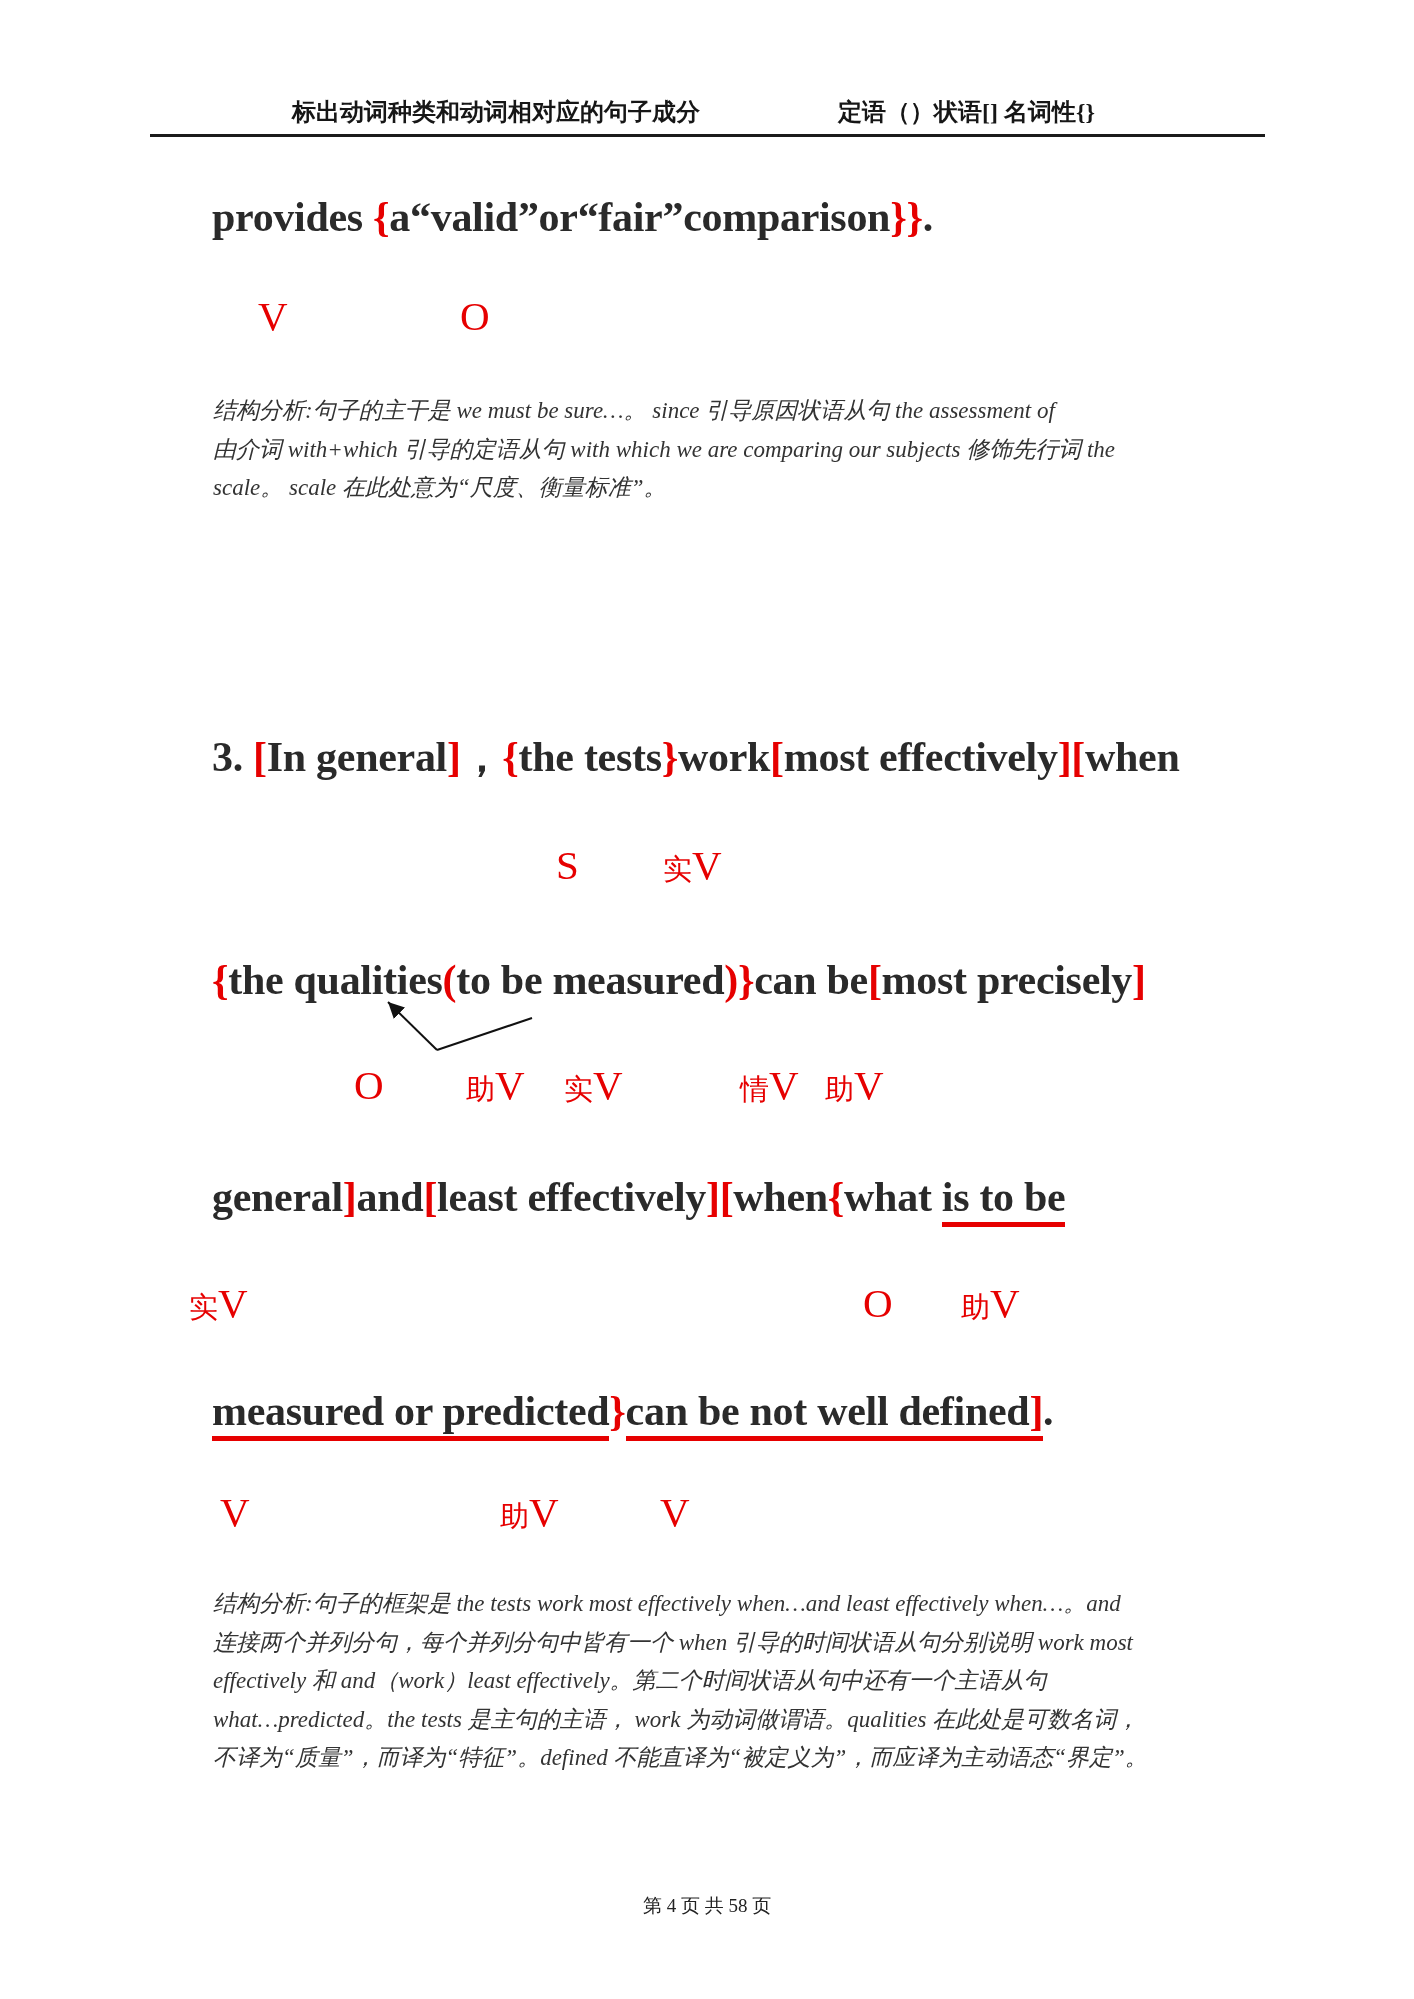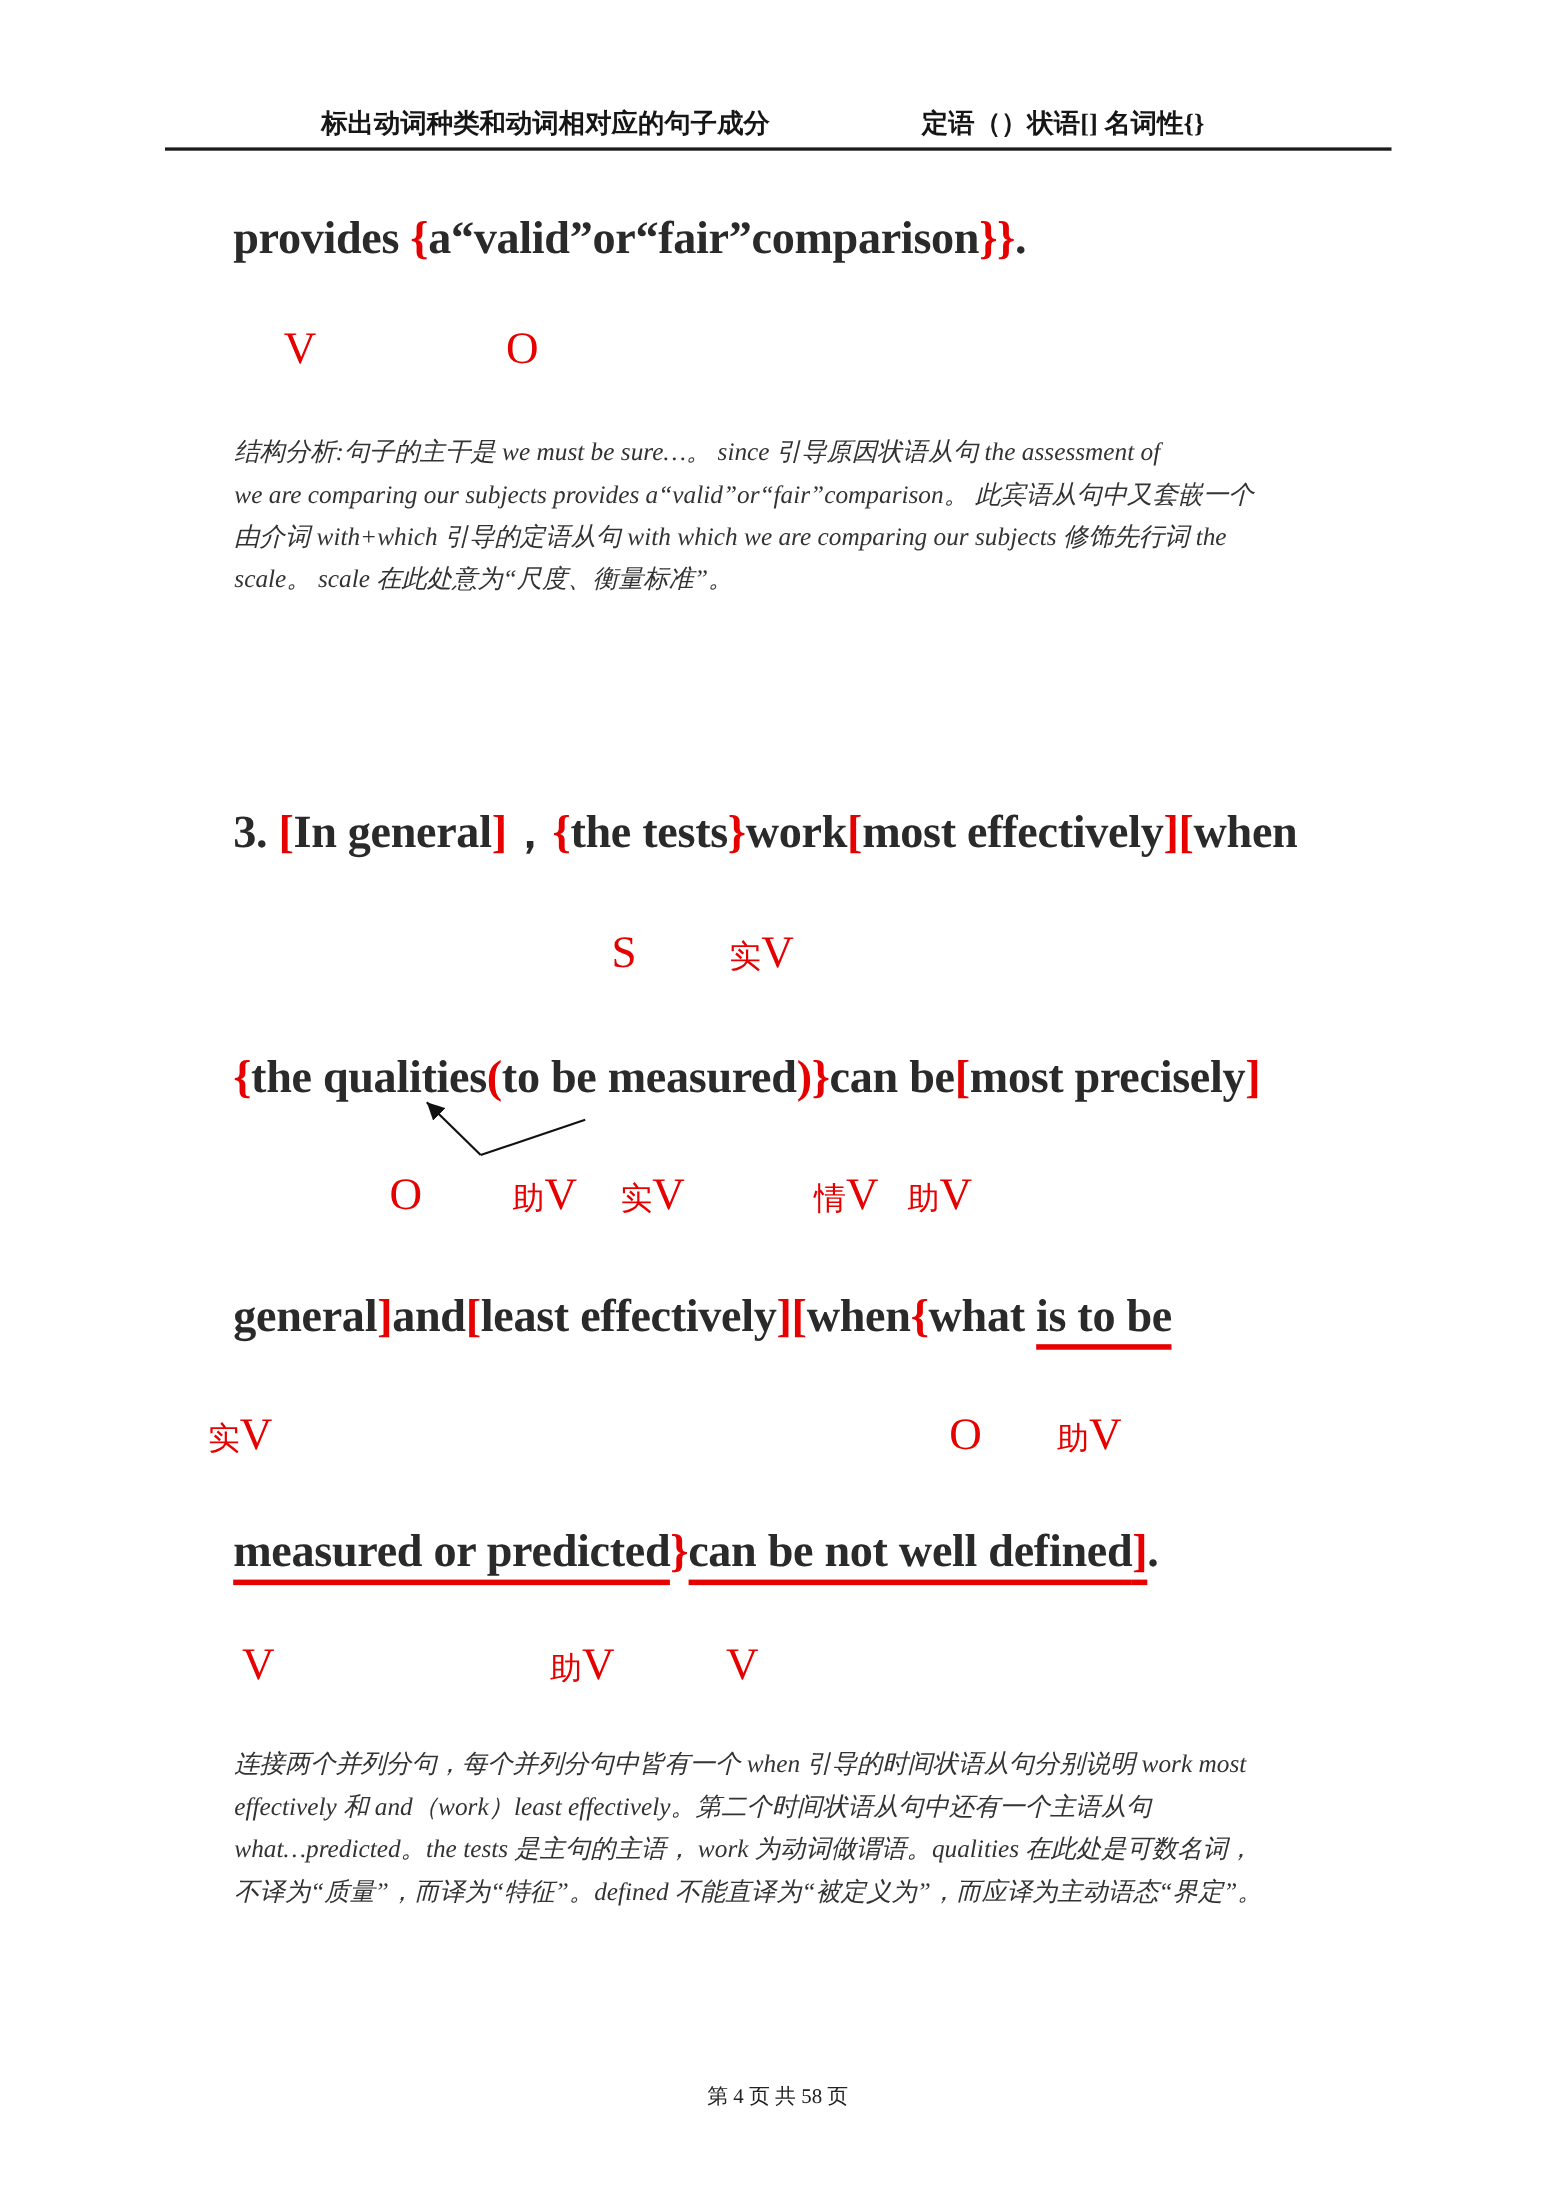--- a/index.html
+++ b/index.html
@@ -35,21 +35,20 @@
   <div class="hdr hdr-right">定语（）状语[] 名词性{}</div>
   <div class="hrule"></div>
 
   <div class="big" style="top:193px"><span>provides </span><span class="red">{</span><span>a“valid”or“fair”comparison</span><span class="red">}}</span><span>.</span></div>
   <div class="lrow" style="top:294px">
       <span class="litem" style="left: 258px;"><span class="en">V</span></span>
       <span class="litem" style="left: 460px;"><span class="en">O</span></span>
     </div>
   <div class="para" style="top:392px">
       <div class="tline">结构分析:句子的主干是 we must be sure…。 since 引导原因状语从句 the assessment of</div>
-      <div class="tline">we are comparing our subjects provides a“valid”or“fair”comparison。 此宾语从句中又套嵌一个</div>
       <div class="tline">由介词 with+which 引导的定语从句 with which we are comparing our subjects 修饰先行词 the</div>
       <div class="tline">scale。 scale 在此处意为“尺度、衡量标准”。</div>
     </div>
 
   <div class="big" style="top:733px"><span>3. </span><span class="red">[</span><span>In general</span><span class="red">]</span><span>，</span><span class="red">{</span><span>the tests</span><span class="red">}</span><span>work</span><span class="red">[</span><span>most effectively</span><span class="red">]</span><span class="red">[</span><span>when</span></div>
   <div class="lrow" style="top:843px">
       <span class="litem" style="left: 556px;"><span class="en">S</span></span>
       <span class="litem" style="left: 663px;"><span class="cn">实</span><span class="en">V</span></span>
     </div>
 
@@ -81,20 +80,21 @@
     </div>
 
   <div class="big" style="top:1387px"><span class="u-red">measured or predicted</span><span class="red">}</span><span class="u-red">can be not well defined</span><span class="red u-red">]</span><span>.</span></div>
   <div class="lrow" style="top:1490px">
       <span class="litem" style="left: 220px;"><span class="en">V</span></span>
       <span class="litem" style="left: 500px;"><span class="cn">助</span><span class="en">V</span></span>
       <span class="litem" style="left: 660px;"><span class="en">V</span></span>
     </div>
 
   <div class="para" style="top:1585px">
+      <div class="tline">结构分析:句子的框架是 the tests work most effectively when…and least effectively when…。and</div>
       <div class="tline">连接两个并列分句，每个并列分句中皆有一个 when 引导的时间状语从句分别说明 work most</div>
       <div class="tline">effectively 和 and（work）least effectively。第二个时间状语从句中还有一个主语从句</div>
       <div class="tline">what…predicted。the tests 是主句的主语， work 为动词做谓语。qualities 在此处是可数名词，</div>
       <div class="tline">不译为“质量”，而译为“特征”。defined 不能直译为“被定义为”，而应译为主动语态“界定”。</div>
     </div>
 
   <div class="footer">
     <span>第 4 页 共 58 页</span>
   </div>
 

